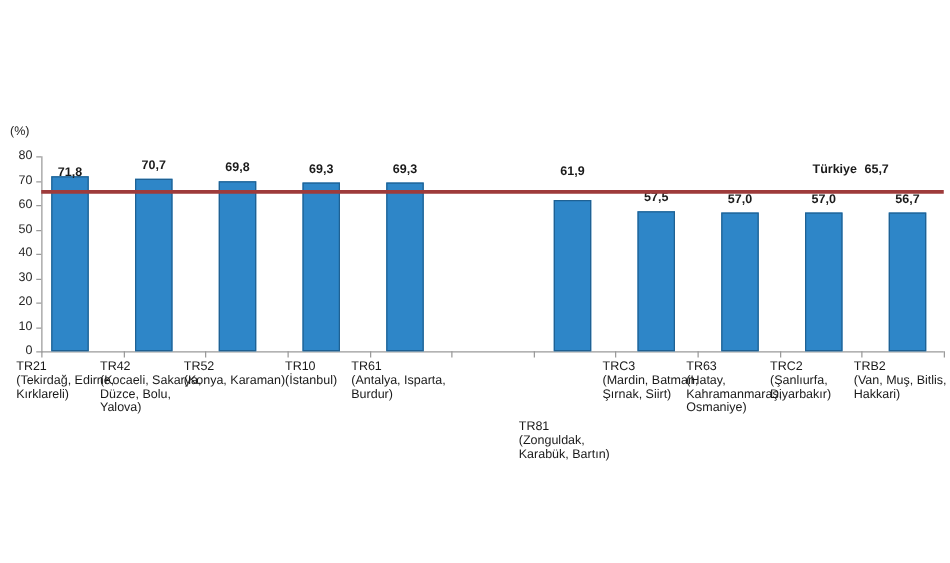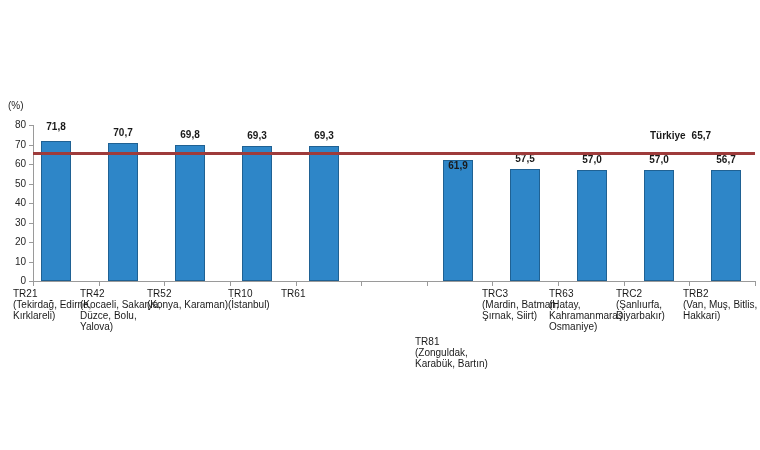--- a/index.html
+++ b/index.html
@@ -197,31 +197,31 @@
       <div class="cat-sep" style="left: 427px;"></div>
       <div class="cat-sep" style="left: 492px;"></div>
       <div class="cat-sep" style="left: 558px;"></div>
       <div class="cat-sep" style="left: 624px;"></div>
       <div class="cat-sep" style="left: 689px;"></div>
       <div class="cat-sep" style="left: 755px;"></div>
     </div>
 
   <div id="bars-layer">
       <div class="bar" title="TR21" style="left: 41px; top: 140.99px; height: 140.01px; background: rgb(46, 134, 200); border-color: rgb(31, 97, 147);"></div>
-      <div class="bar-value" style="left: 26px; top: 121px;">71,8</div>
+      <div class="bar-value" style="left: 26px; top: 133px;">71,8</div>
       <div class="bar" title="TR42" style="left: 108px; top: 143.135px; height: 137.865px; background: rgb(46, 134, 200); border-color: rgb(31, 97, 147);"></div>
       <div class="bar-value" style="left: 93px; top: 127.135px;">70,7</div>
       <div class="bar" title="TR52" style="left: 175px; top: 144.89px; height: 136.11px; background: rgb(46, 134, 200); border-color: rgb(31, 97, 147);"></div>
       <div class="bar-value" style="left: 160px; top: 128.89px;">69,8</div>
       <div class="bar" title="TR10" style="left: 242px; top: 145.865px; height: 135.135px; background: rgb(46, 134, 200); border-color: rgb(31, 97, 147);"></div>
       <div class="bar-value" style="left: 227px; top: 129.865px;">69,3</div>
       <div class="bar" title="TR61" style="left: 309px; top: 145.865px; height: 135.135px; background: rgb(46, 134, 200); border-color: rgb(31, 97, 147);"></div>
       <div class="bar-value" style="left: 294px; top: 129.865px;">69,3</div>
       <div class="bar" title="TR81" style="left: 443px; top: 160.295px; height: 120.705px; background: rgb(46, 134, 200); border-color: rgb(31, 97, 147);"></div>
-      <div class="bar-value" style="left: 428px; top: 160px;">61,9</div>
+      <div class="bar-value" style="left: 428px; top: 132px;">61,9</div>
       <div class="bar" title="TRC3" style="left: 510px; top: 168.875px; height: 112.125px; background: rgb(46, 134, 200); border-color: rgb(31, 97, 147);"></div>
       <div class="bar-value" style="left: 495px; top: 152.875px;">57,5</div>
       <div class="bar" title="TR63" style="left: 577px; top: 169.85px; height: 111.15px; background: rgb(46, 134, 200); border-color: rgb(31, 97, 147);"></div>
       <div class="bar-value" style="left: 562px; top: 153.85px;">57,0</div>
       <div class="bar" title="TRC2" style="left: 644px; top: 169.85px; height: 111.15px; background: rgb(46, 134, 200); border-color: rgb(31, 97, 147);"></div>
       <div class="bar-value" style="left: 629px; top: 153.85px;">57,0</div>
       <div class="bar" title="TRB2" style="left: 711px; top: 170.435px; height: 110.565px; background: rgb(46, 134, 200); border-color: rgb(31, 97, 147);"></div>
       <div class="bar-value" style="left: 696px; top: 154.435px;">56,7</div>
     </div>
 
@@ -242,20 +242,21 @@
       <div class="cat-label" style="left: 147px;">
         <span class="cat-code">TR52</span>
         <span class="cat-desc">(Konya, Karaman)</span>
       </div>
       <div class="cat-label" style="left: 228px;">
         <span class="cat-code">TR10</span>
         <span class="cat-desc">(İstanbul)</span>
       </div>
       <div class="cat-label" style="left: 281px;">
         <span class="cat-code">TR61</span>
+        <span class="cat-desc">(Antalya, Isparta, Burdur)</span>
       </div>
       <div class="cat-label" style="left: 415px; margin-top: 48px;">
         <span class="cat-code">TR81</span>
         <span class="cat-desc">(Zonguldak, Karabük, Bartın)</span>
       </div>
       <div class="cat-label" style="left: 482px;">
         <span class="cat-code">TRC3</span>
         <span class="cat-desc">(Mardin, Batman, Şırnak, Siirt)</span>
       </div>
       <div class="cat-label" style="left: 549px;">

